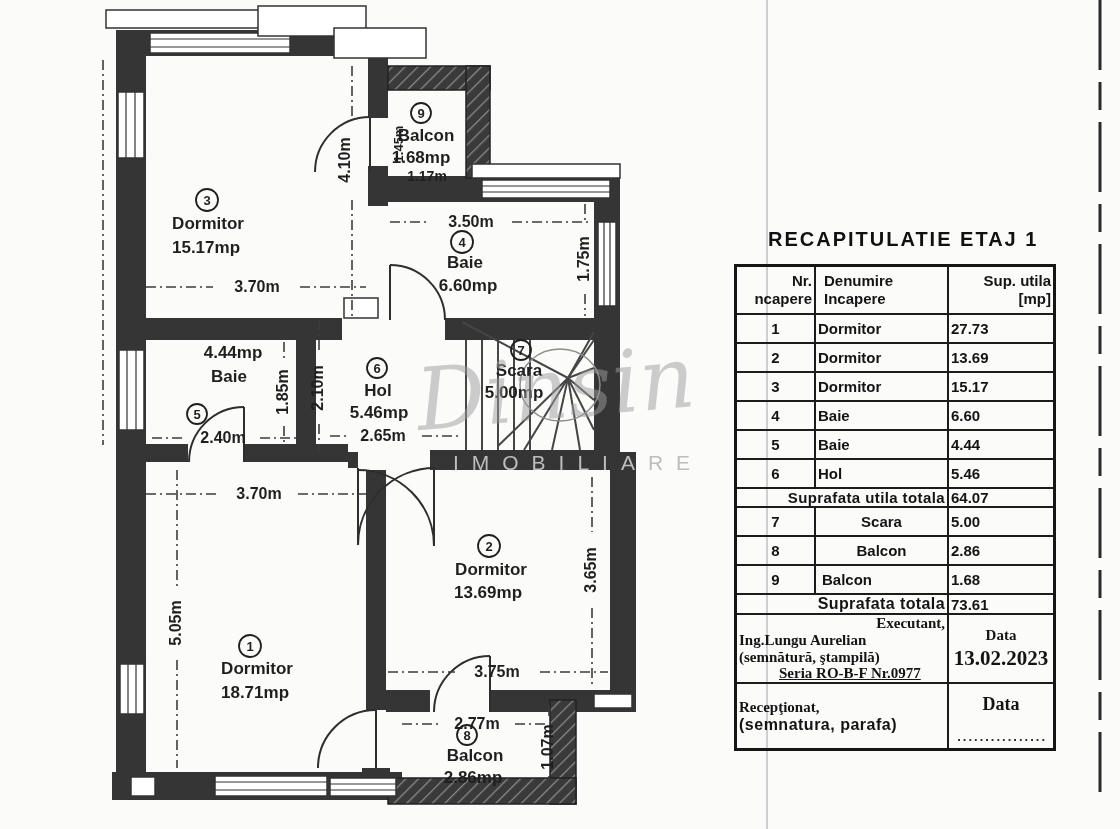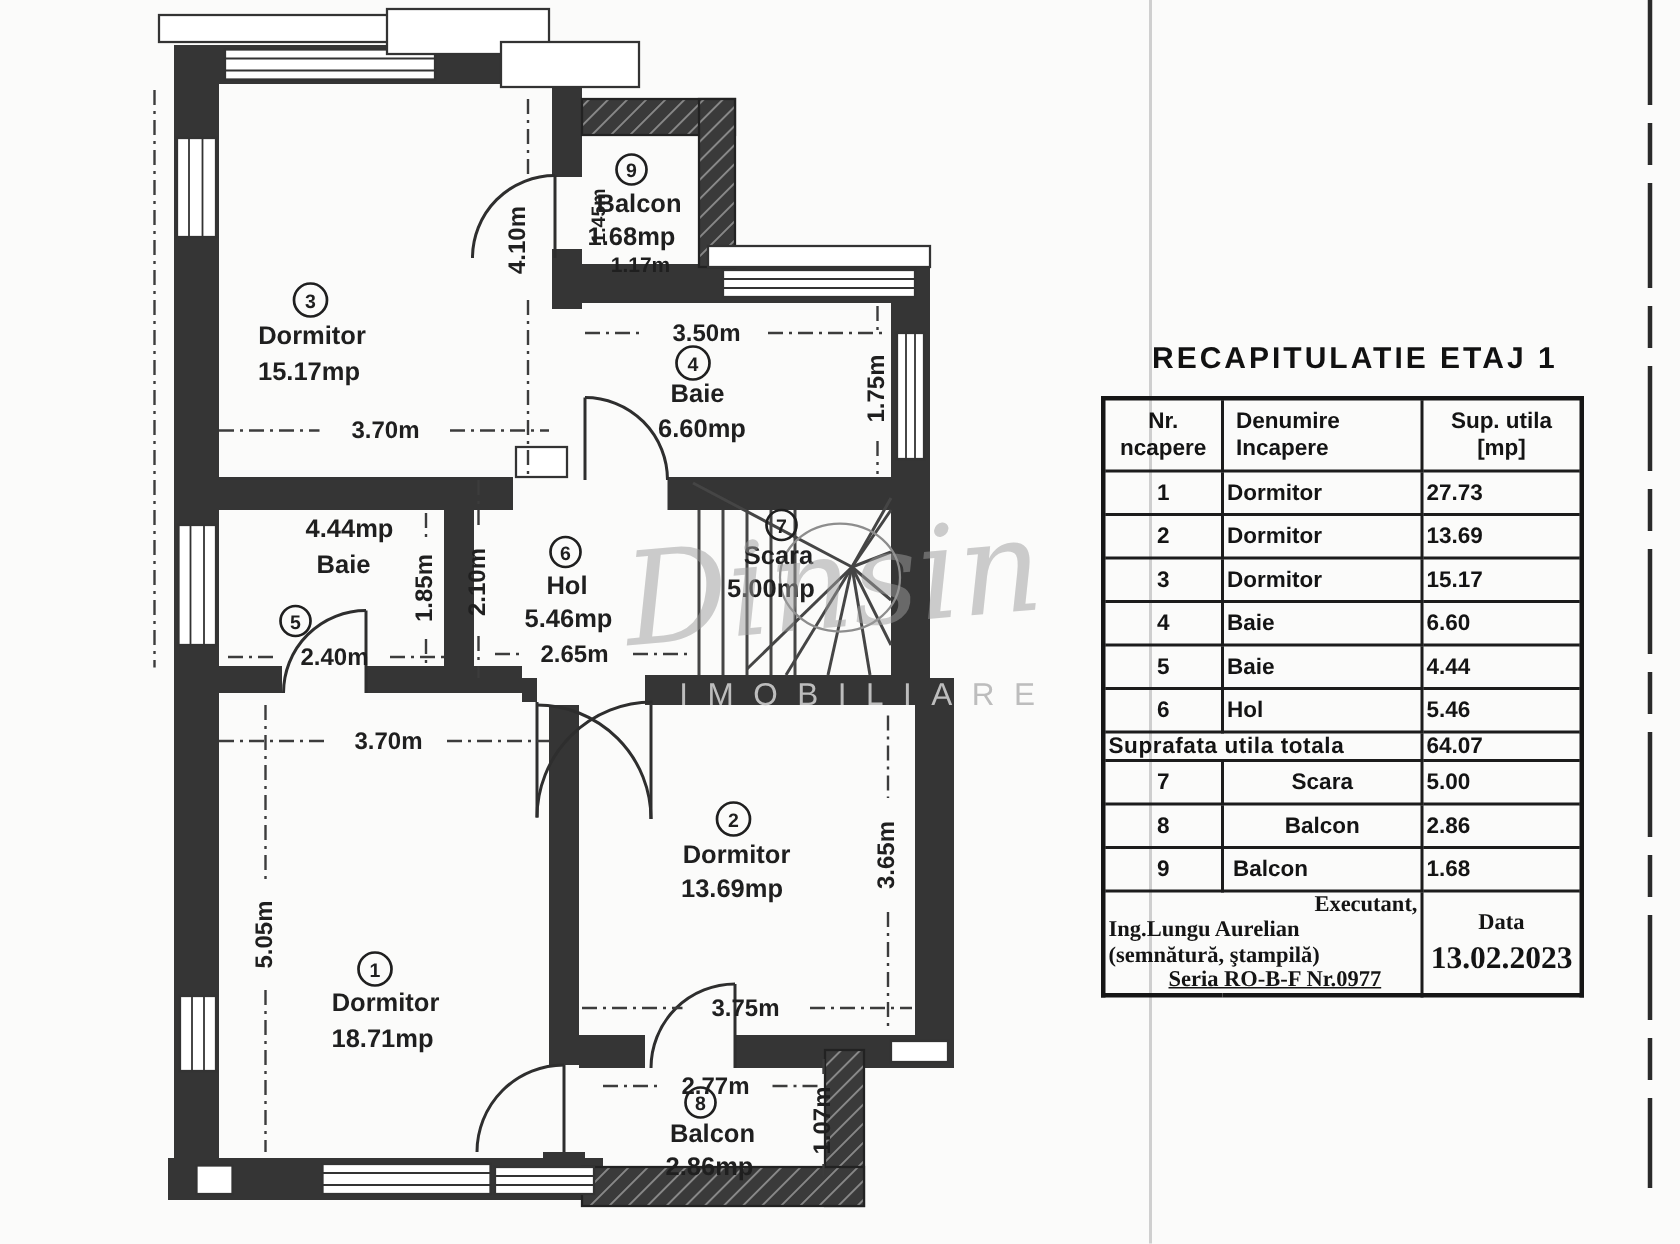--- a/index.html
+++ b/index.html
@@ -16,26 +16,26 @@
   }
   table.rt{
     border-collapse:collapse;margin-top:13px;width:300px;
     border:3px solid #161616;table-layout:fixed;
   }
   table.rt td{
     border:2px solid #1c1c1c;font-weight:bold;font-size:15px;color:#141414;
     padding:0 2px;overflow:hidden;white-space:nowrap;
   }
   .c1{width:73px;} .c2{width:121px;} .c3{width:100px;}
-  td.hdr{font-size:15px;line-height:1.2;text-align:center;height:46px;}
+  td.hdr{font-size:15px;line-height:1.2;text-align:right;height:46px;}
   td.nr{text-align:center;height:27px;}
   td.nm{padding-left:12px;}
   td.nm2{text-align:center;}
   td.ar{padding-left:14px;font-size:16px;}
-  td.sublab{font-size:15px;padding-left:3px;letter-spacing:.4px;}
+  td.sublab{font-size:15px;padding-left:3px;letter-spacing:.4px;text-align:right;}
   td.subval{padding-left:16px;font-size:17px;}
   td.exe{
     font-family:"Liberation Serif",serif;font-weight:bold;font-size:14px;
     line-height:1.12;padding:2px 0 2px 4px;height:64px;vertical-align:top;
   }
   td.exe .ctr{text-align:right;}
   td.exe .und{text-decoration:underline;font-size:15px;margin-left:40px;}
   td.exedata{
     font-family:"Liberation Serif",serif;font-weight:bold;text-align:center;
     font-size:19px;line-height:1.25;
@@ -352,29 +352,43 @@
       <td class="nr">8</td>
       <td class="nm2">Balcon</td>
       <td class="ar">2.86</td>
     </tr>
     <tr>
       <td class="nr">9</td>
       <td class="nm2" style="text-align:left;padding-left:6px;">Balcon</td>
       <td class="ar">1.68</td>
     </tr>
 
+    <tr>
+      <td class="sublab" colspan="2" style="font-size:16px;">Suprafata totala</td>
+      <td class="subval">73.61</td>
+    </tr>
 
     <tr>
       <td class="exe" colspan="2">
         <div class="ctr">Executant,</div>
         <div>Ing.Lungu Aurelian</div>
         <div>(semnătură, ştampilă)</div>
         <div class="und">Seria RO-B-F Nr.0977</div>
       </td>
       <td class="exedata">
         <div>Data</div>
         <div style="font-size:21px;">13.02.2023</div>
       </td>
     </tr>
 
+    <tr>
+      <td class="rec" colspan="2">
+        <div class="rec-l1">Recepţionat,</div>
+        <div class="rec-l2">(semnatura, parafa)</div>
+      </td>
+      <td class="recdata">
+        <div class="recdata-word">Data</div>
+        <div class="recdata-dots">................</div>
+      </td>
+    </tr>
   </tbody>
     </table>
 </div>
 
 </body></html>

